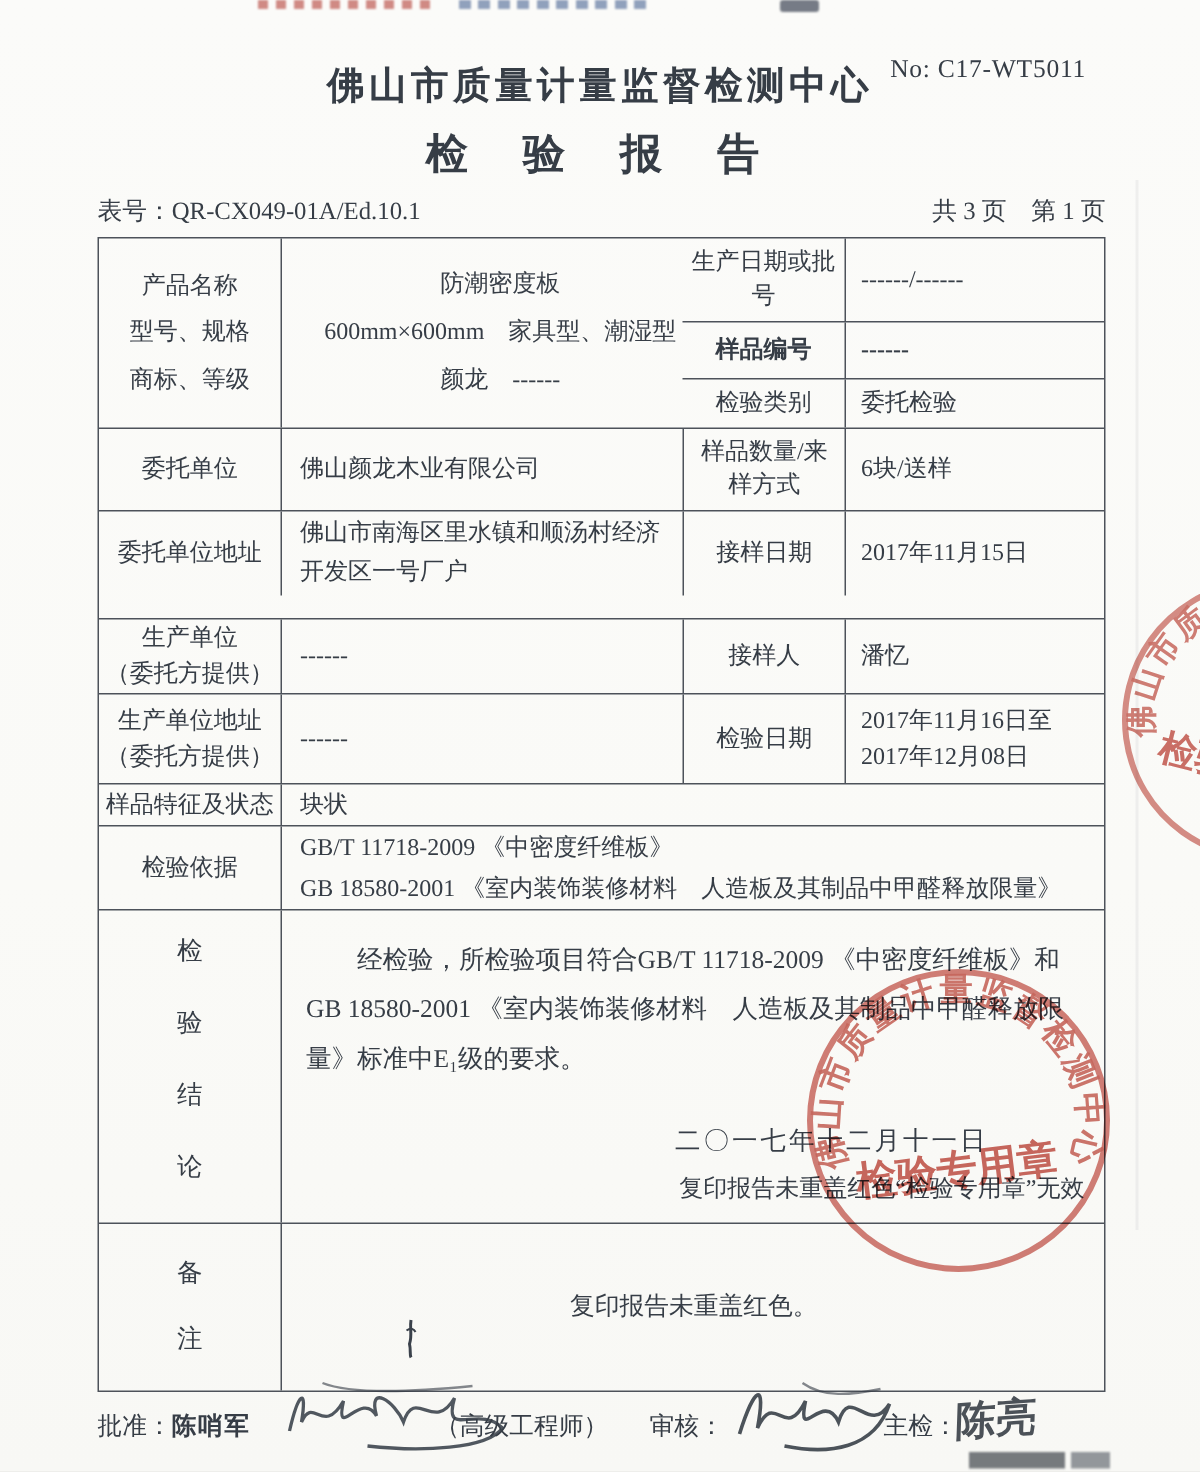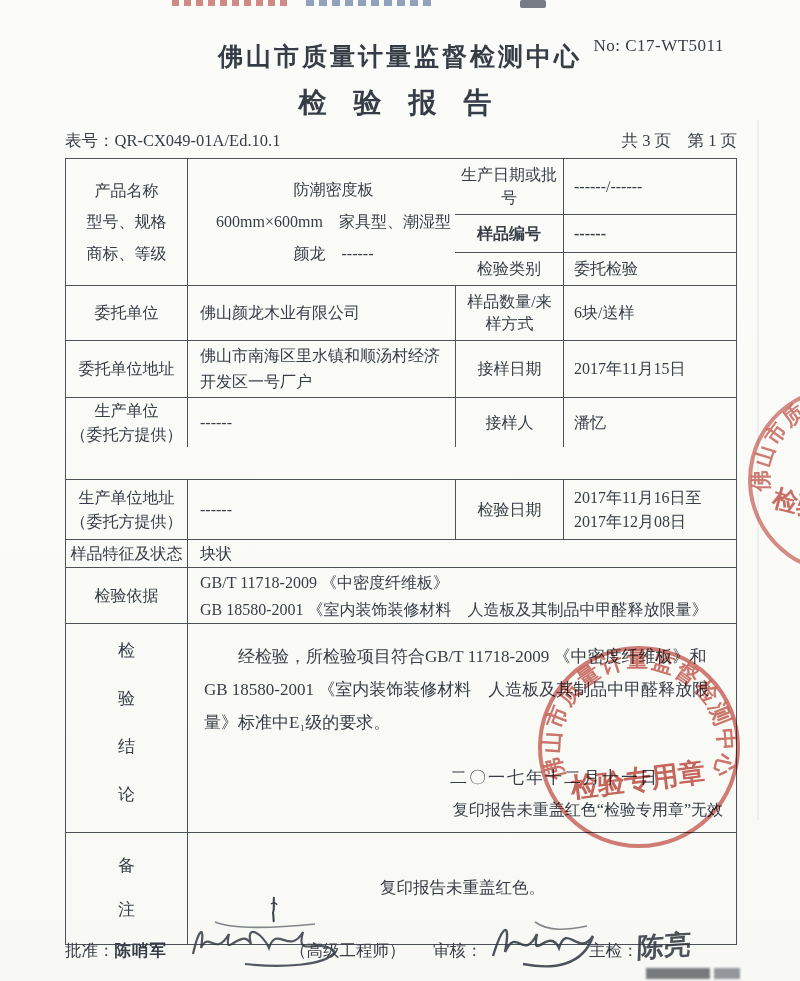--- a/index.html
+++ b/index.html
@@ -3,21 +3,21 @@
 <meta charset="utf-8">
 <style>
   html,body{margin:0;padding:0;background:#e8e8e6;}
   .page{position:relative;width:800px;height:981px;margin:0 auto;overflow:hidden;
         background:linear-gradient(180deg,#fbfbf9 0%,#fafaf7 60%,#f8f8f5 100%);
         font-family:"Liberation Serif","DejaVu Serif",serif;color:#363d46;}
   .abs{position:absolute;}
   
   .report-no{top:36px;right:76px;font-size:17px;letter-spacing:.5px;}
   .center-name{top:40px;left:0;width:100%;text-align:center;font-size:25px;font-weight:bold;letter-spacing:3px;}
-  .report-title{top:84px;left:0;width:100%;text-align:center;font-size:28px;font-weight:bold;letter-spacing:10px;}
+  .report-title{top:84px;left:0;width:100%;text-align:center;font-size:28px;font-weight:bold;letter-spacing:10px;font-family:Liberation Mono, monospace;}
   .form-row{top:130px;left:65px;width:672px;display:flex;justify-content:space-between;font-size:16.5px;gap:21px;}
   
   .frag{filter:blur(.6px);opacity:.75;}
   .frag-red{left:172px;top:0;width:118px;height:6px;background:repeating-linear-gradient(90deg,#c2655e 0 7px,transparent 7px 12px);}
   .frag-blue{left:306px;top:0;width:128px;height:6px;background:repeating-linear-gradient(90deg,#6d83a8 0 8px,transparent 8px 13px);}
   .frag-dark{left:520px;top:0;width:26px;height:8px;background:#4a5160;border-radius:2px;}
   .scan-line{left:757px;top:120px;width:2px;height:700px;background:#9aa0a6;opacity:.12;}
   
   .wm1{left:646px;top:968px;width:64px;height:11px;background:#565b60;filter:blur(.8px);opacity:.8;}
   .wm2{left:714px;top:968px;width:26px;height:11px;background:#7a7f85;filter:blur(.8px);opacity:.8;}
@@ -107,31 +107,31 @@
       <div class="cell c4">6块/送样</div>
     </div>
 
     <div class="trow" style="height:57px;">
       <div class="cell c1">委托单位地址</div>
       <div class="cell c2 vcenter" style="padding-left:12px;line-height:1.6;">佛山市南海区里水镇和顺汤村经济开发区一号厂户</div>
       <div class="cell c3">接样日期</div>
       <div class="cell c4">2017年11月15日</div>
     </div>
 
-    <div class="trow" style="height:50px;">
+    <div class="trow" style="height:50px;margin-top:15px;">
       <div class="cell c1 vcenter" style="line-height:1.45;">
         <span>生产单位</span>
         <span>（委托方提供）</span>
       </div>
       <div class="cell c2 leftpad">------</div>
       <div class="cell c3">接样人</div>
       <div class="cell c4">潘忆</div>
     </div>
 
-    <div class="trow" style="height:60px;margin-top:32px;">
+    <div class="trow" style="height:60px;">
       <div class="cell c1 vcenter" style="line-height:1.45;">
         <span>生产单位地址</span>
         <span>（委托方提供）</span>
       </div>
       <div class="cell c2 leftpad">------</div>
       <div class="cell c3">检验日期</div>
       <div class="cell c4 vcenter" style="align-items:flex-start;line-height:1.5;">
         <span>2017年11月16日至</span>
         <span>2017年12月08日</span>
       </div>

